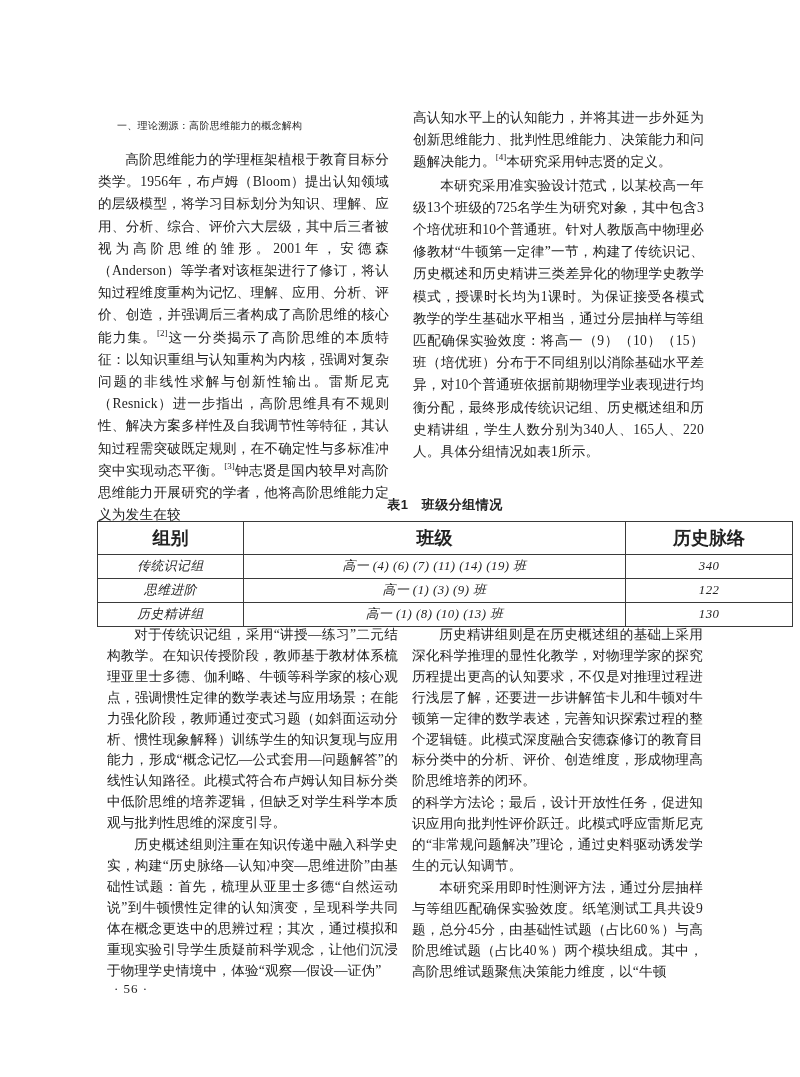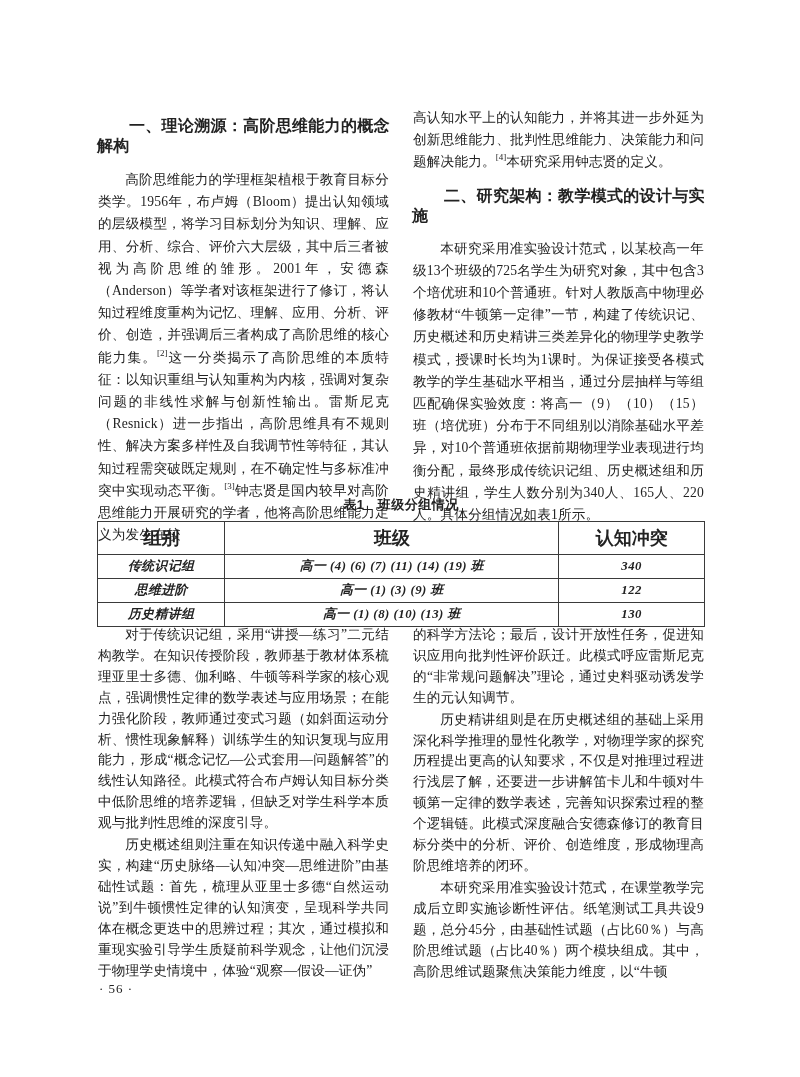--- a/index.html
+++ b/index.html
@@ -3,86 +3,85 @@
 <meta charset="utf-8">
 <style>
   html,body{margin:0;padding:0;}
   body{
     width:800px;height:1077px;position:relative;background:#ffffff;
     font-family:"Liberation Serif","DejaVu Serif",serif;
     color:#222222;overflow:hidden;
   }
   .page{position:absolute;inset:0;background:#ffffff;}
   .top-columns{position:absolute;left:97px;top:106px;width:608px;display:flex;gap:22px;}
-  .bottom-columns{position:absolute;left:97px;top:624px;width:608px;display:flex;gap:22px;}
+  .bottom-columns{position:absolute;left:106px;top:624px;width:608px;display:flex;gap:12px;}
   .col{width:293px;}
   p.body{
     margin:1px;font-size:13.6px;line-height:22.2px;text-align:justify;
     letter-spacing:0.2px;
   }
   .bottom-columns p.body{line-height:20.9px;}
   p.indent{text-indent:2em;}
   h3.sec{
-    margin:10px 0 13px 0;font-size:16px;font-weight:bold;
+    margin:10px 0 13px 0;font-size:10px;font-weight:normal;
     font-family:"Liberation Sans","DejaVu Sans",sans-serif;
     text-indent:2em;letter-spacing:0.3px;line-height:20px;
   }
   h3.sec2{margin:12px 0 12px 0;}
   sup.ref{font-size:9px;line-height:0;vertical-align:super;letter-spacing:0;}
-  .table-block{position:absolute;left:97px;top:496px;width:608px;}
+  .table-block{position:absolute;left:97px;top:496px;width:696px;}
   .tbl-title{
     text-align:center;font-weight:bold;font-size:13px;margin:0 0 7px 0;
     font-family:"Liberation Sans","DejaVu Sans",sans-serif;letter-spacing:0.5px;
   }
   table.grid{
     width:100%;border-collapse:collapse;border:1.6px solid #222;
     font-size:12.8px;
   }
   table.grid th{
     border:0.8px solid #3a3a3a;font-family:"Liberation Sans","DejaVu Sans",sans-serif;
     font-weight:bold;padding:4px 2px;text-align:center;font-size:18px;
   }
   table.grid td{
     border:0.8px solid #3a3a3a;padding:3px 2px;text-align:center;
-    font-style:italic;letter-spacing:0.5px;font-weight:bold;
+    font-style:italic;letter-spacing:0.5px;
   }
   .page-number{
-    position:absolute;left:99px;top:981px;font-size:13px;letter-spacing:1px;
+    position:absolute;left:114px;top:981px;font-size:13px;letter-spacing:1px;
   }
 </style>
 </head>
 <body>
 
 <div class="page">
 
   <div class="top-columns">
     <div class="col">
       <h3 class="sec">一、理论溯源：高阶思维能力的概念解构</h3>
       <p class="body indent"><span>高阶思维能力的学理框架植根于教育目标分类学。1956年，布卢姆（Bloom）提出认知领域的层级模型，将学习目标划分为知识、理解、应用、分析、综合、评价六大层级，其中后三者被视为高阶思维的雏形。2001年，安德森（Anderson）等学者对该框架进行了修订，将认知过程维度重构为记忆、理解、应用、分析、评价、创造，并强调后三者构成了高阶思维的核心能力集。</span><sup class="ref">[2]</sup><span>这一分类揭示了高阶思维的本质特征：以知识重组与认知重构为内核，强调对复杂问题的非线性求解与创新性输出。雷斯尼克（Resnick）进一步指出，高阶思维具有不规则性、解决方案多样性及自我调节性等特征，其认知过程需突破既定规则，在不确定性与多标准冲突中实现动态平衡。</span><sup class="ref">[3]</sup><span>钟志贤是国内较早对高阶思维能力开展研究的学者，他将高阶思维能力定义为发生在较</span></p>
     </div>
     <div class="col">
       <p class="body"><span>高认知水平上的认知能力，并将其进一步外延为创新思维能力、批判性思维能力、决策能力和问题解决能力。</span><sup class="ref">[4]</sup><span>本研究采用钟志贤的定义。</span></p>
-      <h3 class="sec sec2">二、研究架构：教学模式的设计与实施</h3>
       <p class="body indent">本研究采用准实验设计范式，以某校高一年级13个班级的725名学生为研究对象，其中包含3个培优班和10个普通班。针对人教版高中物理必修教材“牛顿第一定律”一节，构建了传统识记、历史概述和历史精讲三类差异化的物理学史教学模式，授课时长均为1课时。为保证接受各模式教学的学生基础水平相当，通过分层抽样与等组匹配确保实验效度：将高一（9）（10）（15）班（培优班）分布于不同组别以消除基础水平差异，对10个普通班依据前期物理学业表现进行均衡分配，最终形成传统识记组、历史概述组和历史精讲组，学生人数分别为340人、165人、220人。具体分组情况如表1所示。</p>
     </div>
   </div>
 
   <div class="table-block">
     <p class="tbl-title">表1　班级分组情况</p>
     <table class="grid">
       <colgroup>
         <col style="width:21%">
         <col style="width:55%">
         <col style="width:24%">
       </colgroup>
       <thead>
         <tr>
           <th>组别</th>
           <th>班级</th>
-          <th>认知冲突</th>
+          <th>历史脉络</th>
         </tr>
       </thead>
       <tbody>
         <tr>
           <td>传统识记组</td>
           <td>高一 (4) (6) (7) (11) (14) (19) 班</td>
           <td>340</td>
         </tr>
         <tr>
           <td>思维进阶</td>
@@ -97,21 +96,21 @@
       </tbody>
     </table>
   </div>
 
   <div class="bottom-columns">
     <div class="col">
       <p class="body indent">对于传统识记组，采用“讲授—练习”二元结构教学。在知识传授阶段，教师基于教材体系梳理亚里士多德、伽利略、牛顿等科学家的核心观点，强调惯性定律的数学表述与应用场景；在能力强化阶段，教师通过变式习题（如斜面运动分析、惯性现象解释）训练学生的知识复现与应用能力，形成“概念记忆—公式套用—问题解答”的线性认知路径。此模式符合布卢姆认知目标分类中低阶思维的培养逻辑，但缺乏对学生科学本质观与批判性思维的深度引导。</p>
       <p class="body indent">历史概述组则注重在知识传递中融入科学史实，构建“历史脉络—认知冲突—思维进阶”由基础性试题：首先，梳理从亚里士多德“自然运动说”到牛顿惯性定律的认知演变，呈现科学共同体在概念更迭中的思辨过程；其次，通过模拟和重现实验引导学生质疑前科学观念，让他们沉浸于物理学史情境中，体验“观察—假设—证伪”</p>
     </div>
     <div class="col">
+      <p class="body indent">历史精讲组则是在历史概述组的基础上采用深化科学推理的显性化教学，对物理学家的探究历程提出更高的认知要求，不仅是对推理过程进行浅层了解，还要进一步讲解笛卡儿和牛顿对牛顿第一定律的数学表述，完善知识探索过程的整个逻辑链。此模式深度融合安德森修订的教育目标分类中的分析、评价、创造维度，形成物理高阶思维培养的闭环。</p>
       <p class="body">的科学方法论；最后，设计开放性任务，促进知识应用向批判性评价跃迁。此模式呼应雷斯尼克的“非常规问题解决”理论，通过史料驱动诱发学生的元认知调节。</p>
-      <p class="body indent">历史精讲组则是在历史概述组的基础上采用深化科学推理的显性化教学，对物理学家的探究历程提出更高的认知要求，不仅是对推理过程进行浅层了解，还要进一步讲解笛卡儿和牛顿对牛顿第一定律的数学表述，完善知识探索过程的整个逻辑链。此模式深度融合安德森修订的教育目标分类中的分析、评价、创造维度，形成物理高阶思维培养的闭环。</p>
-      <p class="body indent">本研究采用准实验设计范式，在课堂教学完成后立即实施诊断性评估。纸笔测试工具共设9题，总分45分，由基础性试题（占比60％）与高阶思维试题（占比40％）两个模块组成。其中，高阶思维试题聚焦决策能力维度，以“牛顿</p>
+      <p class="body indent">本研究采用即时性测评方法，通过分层抽样与等组匹配确保实验效度。纸笔测试工具共设9题，总分45分，由基础性试题（占比60％）与高阶思维试题（占比40％）两个模块组成。其中，高阶思维试题聚焦决策能力维度，以“牛顿</p>
     </div>
   </div>
 
   <div class="page-number">· 56 ·</div>
 
 </div>
 
 </body></html>

